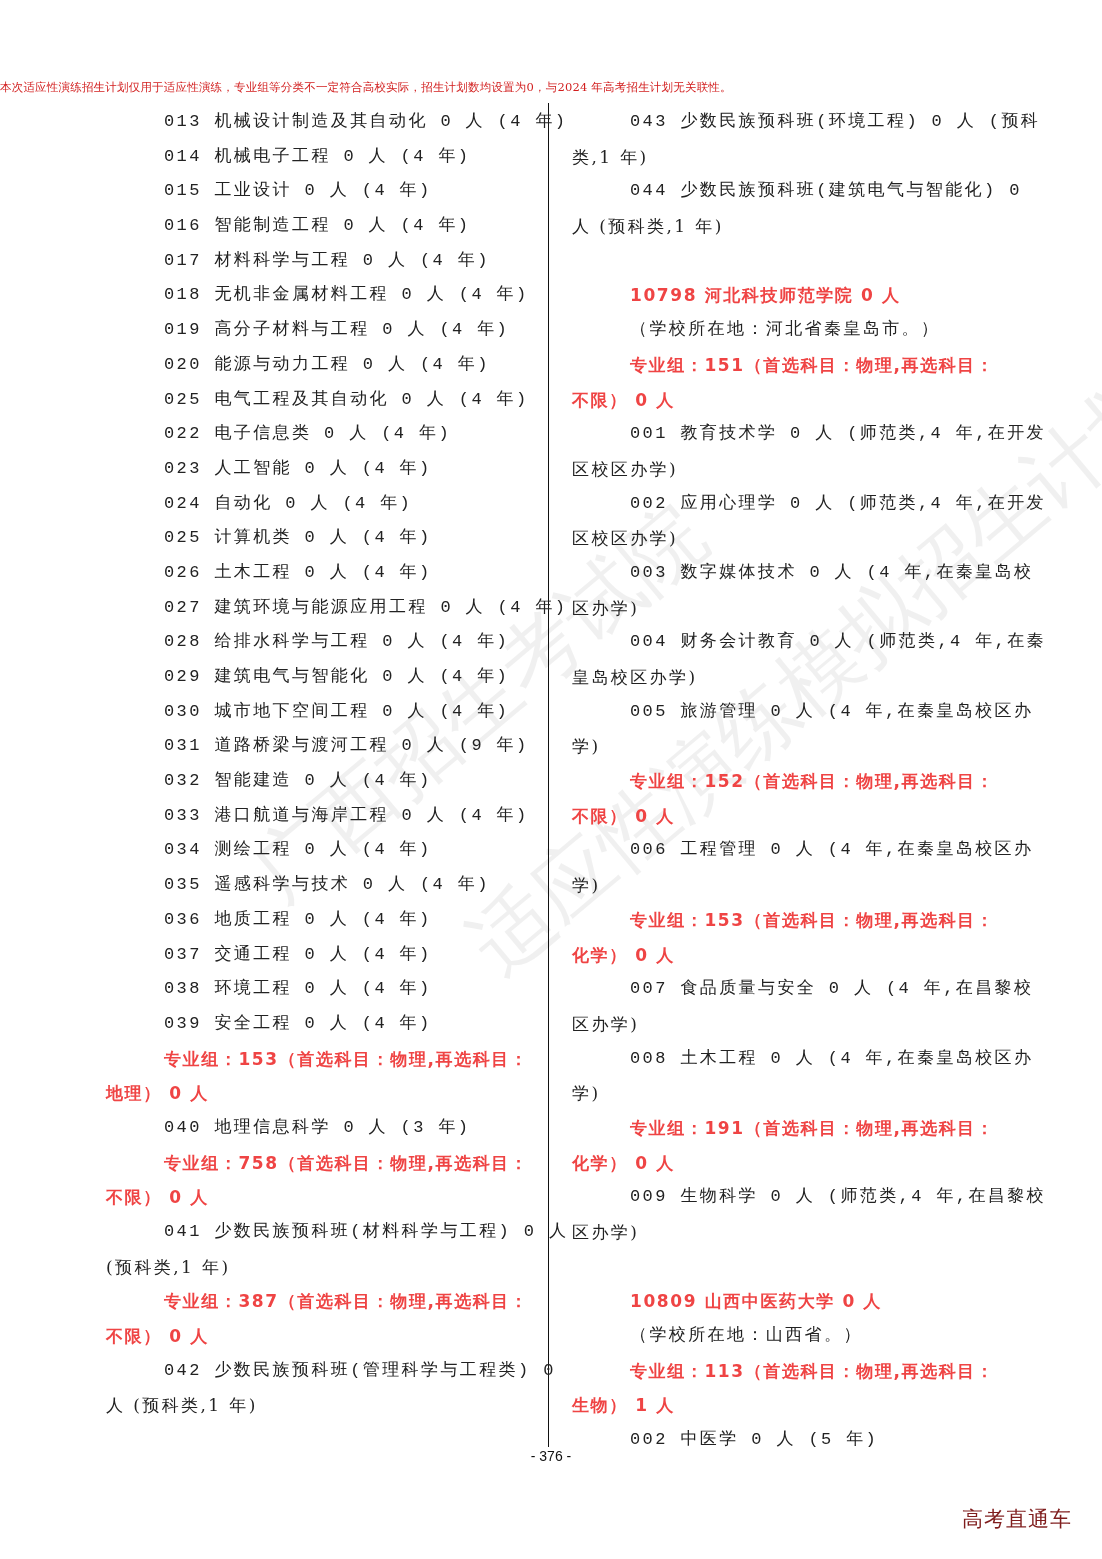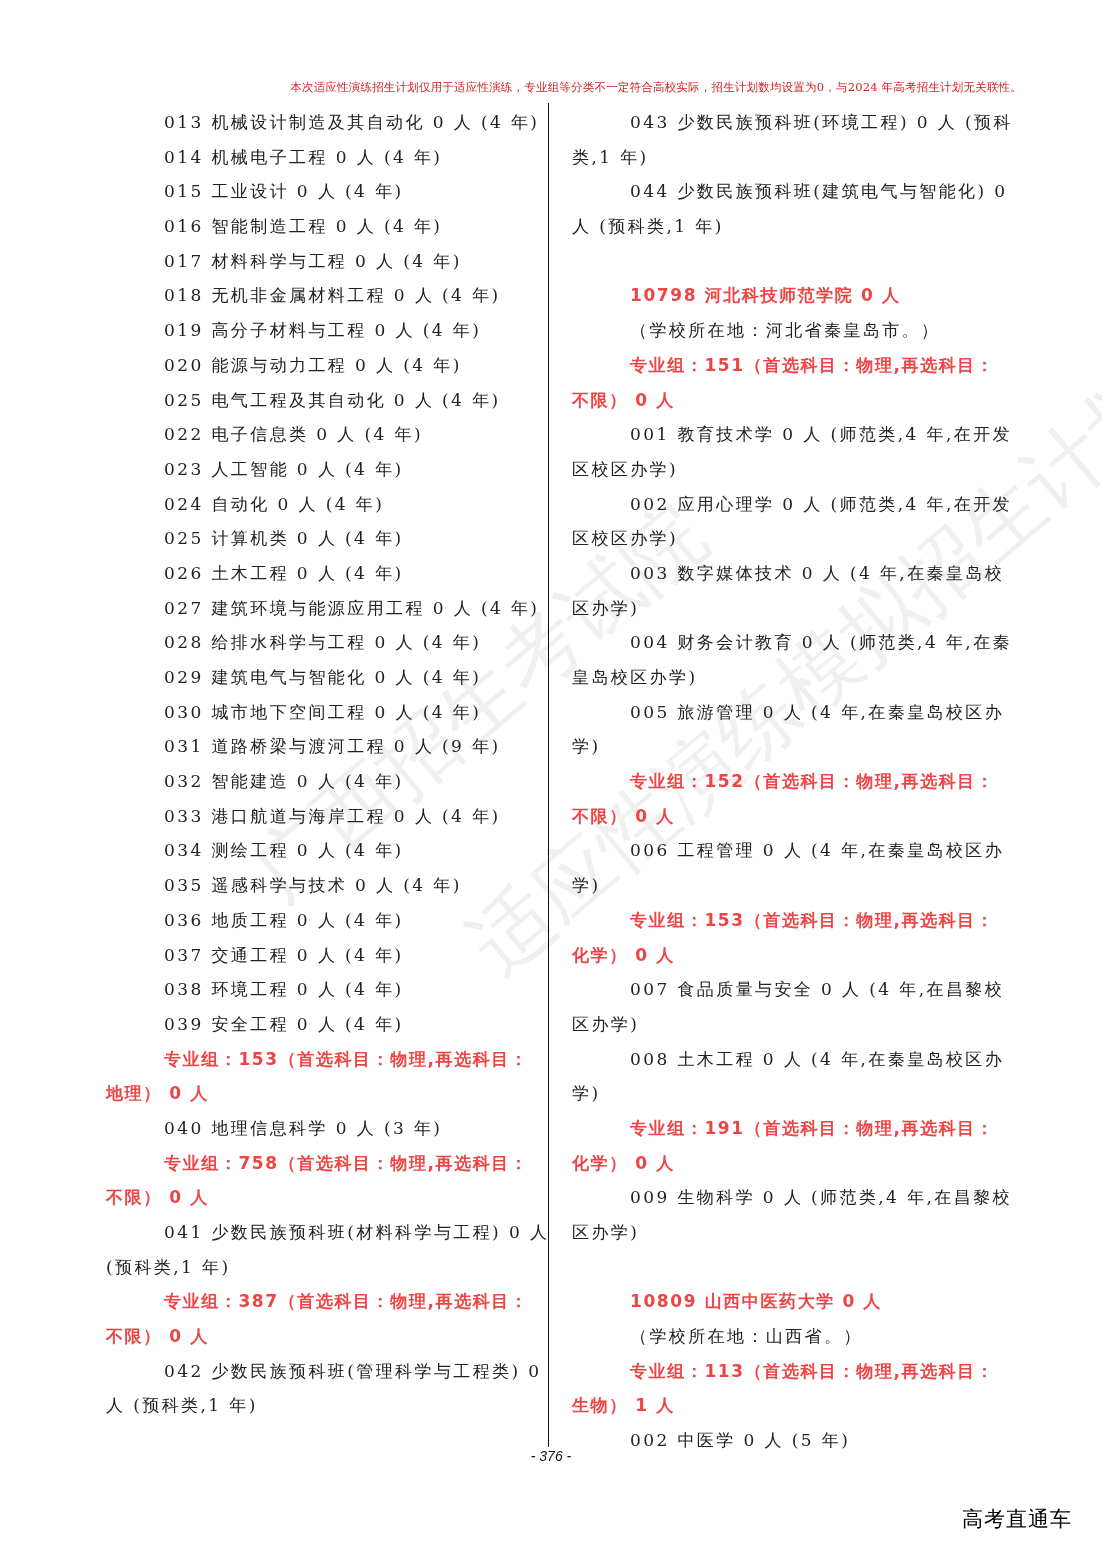--- a/index.html
+++ b/index.html
@@ -1,38 +1,38 @@
 <!DOCTYPE html>
 <html><head>
 <meta charset="utf-8">
 <style>
   html, body { margin: 0; padding: 0; }
   body {
     width: 1102px; height: 1559px; background: #ffffff; position: relative; overflow: hidden;
     font-family: "DejaVu Serif", "Liberation Serif", serif; color: #222;
   }
   .notice {
-    position: absolute; top: 80px; left: 0; width: 1022px; text-align: right;
+    position: absolute; top: 80px; left: 0; width: 1022px; text-align: left;
     color: #d21e1e; font-size: 11.5px; letter-spacing: 0.2px;
   }
   .divider { position: absolute; left: 548px; top: 103px; width: 1px; height: 1344px; background: #111; }
   .col { position: absolute; top: 105px; }
   .col.left { left: 106px; width: 425px; }
   .col.right { left: 572px; width: 425px; }
   .line { font-size: 17px; line-height: 34.7px; height: 34.7px; white-space: nowrap; letter-spacing: 2.4px; }
-  .ind { padding-left: 58px; }
+  .ind { padding-left: 58px; font-family: Liberation Mono, monospace; }
   .bold { font-family: "DejaVu Sans", "Liberation Sans", sans-serif; font-weight: bold; letter-spacing: 1.6px; color: #ef4444; }
   .gap { height: 34.7px; }
   .pagenum {
     position: absolute; top: 1448px; left: 0; width: 1102px; text-align: center;
-    font-family: "Liberation Sans", sans-serif; font-size: 14px; color: #111; font-style: italic;
+    font-family: "Liberation Sans", sans-serif; font-size: 14px; color: #111;
   }
   .brand {
     position: absolute; top: 1505px; right: 30px; font-family: "DejaVu Sans", sans-serif;
-    font-size: 21px; color: #000000; letter-spacing: 1px;
+    font-size: 21px; color: #7f1d1d; letter-spacing: 1px;
   }
   .wm { position: absolute; font-family: "DejaVu Sans", sans-serif; color: rgba(0,0,0,0.06); font-size: 80px; transform: rotate(-40deg); white-space: nowrap; pointer-events: none; }
 </style>
 </head>
 <body>
 
 <div class="notice">本次适应性演练招生计划仅用于适应性演练，专业组等分类不一定符合高校实际，招生计划数均设置为0，与2024 年高考招生计划无关联性。</div>
 
 <div class="wm" style="left:200px; top:650px;">广西招生考试院</div>
 <div class="wm" style="left:380px; top:620px;">适应性演练模拟招生计划</div>

